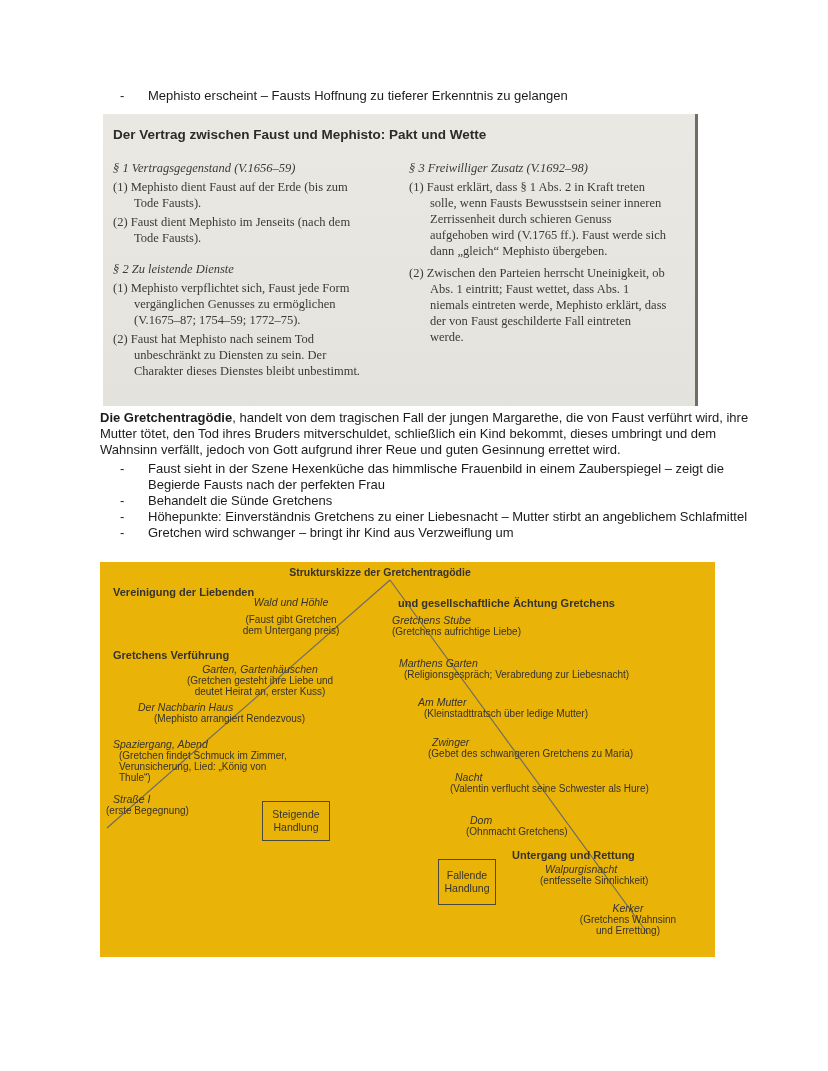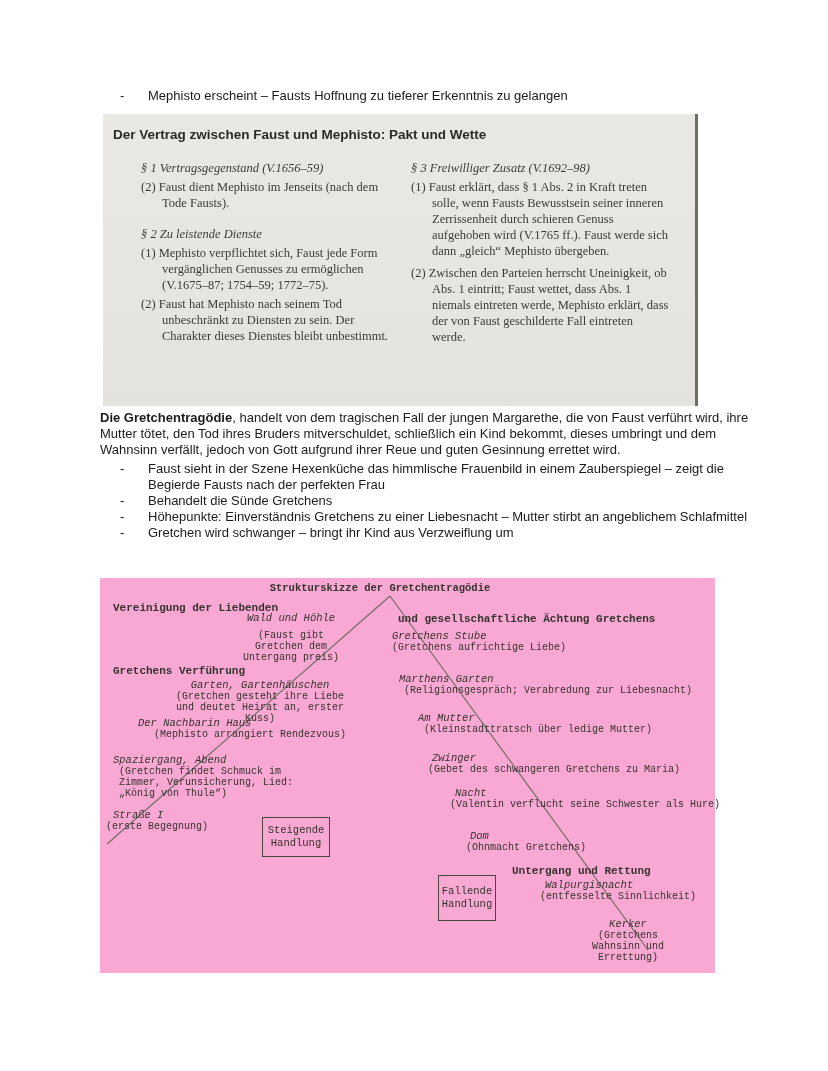--- a/index.html
+++ b/index.html
@@ -28,38 +28,38 @@
     box-sizing: border-box;
     padding: 10px 0 16px 10px;
     font-family: "Liberation Serif", serif;
     color: #3c3a35;
   }
   .c-title {
     font-family: "Liberation Sans", sans-serif;
     font-weight: bold; font-size: 13.5px; color: #2d2b27;
     margin: 3px 0 18px 0;
   }
-  .c-cols { display: flex; gap: 20px; margin-left: 28px; }
+  .c-cols { display: flex; gap: 46px; }
   .c-left  { width: 250px; }
   .c-right { width: 258px; }
   .c-heading { font-style: italic; font-size: 12.5px; line-height: 16px; margin-bottom: 3px; }
   .c-item { font-size: 12.5px; line-height: 16px; padding-left: 21px; text-indent: -21px; margin-top: 3px; }
   .c-gap { margin-top: 15px; }
 
   
   .gretchen { position: absolute; left: 100px; top: 410px; width: 660px; font-size: 13px; line-height: 15.8px; }
   .g-para { margin: 0 0 4px 0; }
   .g-para b { font-weight: bold; }
 
   
   .diagram {
-    position: absolute; left: 100px; top: 578px; width: 615px; height: 395px;
-    font-family: Liberation Mono, monospace;
+    position: absolute; left: 100px; top: 562px; width: 615px; height: 395px;
+    font-family: Liberation Sans, sans-serif;
     color: #35332e;
-    background: #f9a8d4;
+    background: #eab308;
   }
   .diagram svg { position: absolute; left: 0; top: 0; }
   .dg-title { position: absolute; left: 0; top: 4px; width: 560px; text-align: center; font-weight: bold; font-size: 10.5px; }
   .dg-head { position: absolute; font-weight: bold; font-size: 11px; white-space: nowrap; }
   .dg-scene { position: absolute; font-size: 10px; white-space: nowrap; }
   .dg-scene .t { font-style: italic; font-size: 10.5px; }
   .dg-scene .s { font-size: 10px; }
   .dg-scene.wrap { white-space: normal; text-align: center; }
   .dg-box {
     position: absolute; border: 1.5px solid #4a483f; box-sizing: border-box;
@@ -77,20 +77,21 @@
       <span class="dash">-</span>
       <span class="btxt">Mephisto erscheint – Fausts Hoffnung zu tieferer Erkenntnis zu gelangen</span>
     </div>
   </div>
 
   <div class="contract-scan">
     <div class="c-title">Der Vertrag zwischen Faust und Mephisto: Pakt und Wette</div>
     <div class="c-cols">
       <div class="c-col c-left">
         <div class="c-heading">§ 1 Vertragsgegenstand (V.1656–59)</div>
+        <div class="c-item">(1) Mephisto dient Faust auf der Erde (bis zum Tode Fausts).</div>
         <div class="c-item">(2) Faust dient Mephisto im Jenseits (nach dem Tode Fausts).</div>
         <div class="c-heading c-gap">§ 2 Zu leistende Dienste</div>
         <div class="c-item">(1) Mephisto verpflichtet sich, Faust jede Form vergänglichen Genusses zu ermöglichen (V.1675–87; 1754–59; 1772–75).</div>
         <div class="c-item">(2) Faust hat Mephisto nach seinem Tod unbeschränkt zu Diensten zu sein. Der Charakter dieses Dienstes bleibt unbestimmt.</div>
       </div>
       <div class="c-col c-right">
         <div class="c-heading">§ 3 Freiwilliger Zusatz (V.1692–98)</div>
         <div class="c-item">(1) Faust erklärt, dass § 1 Abs. 2 in Kraft treten solle, wenn Fausts Bewusstsein seiner inneren Zerrissenheit durch schieren Genuss aufgehoben wird (V.1765 ff.). Faust werde sich dann „gleich“ Mephisto übergeben.</div>
         <div class="c-item" style="margin-top:6px">(2) Zwischen den Parteien herrscht Uneinigkeit, ob Abs. 1 eintritt; Faust wettet, dass Abs. 1 niemals eintreten werde, Mephisto erklärt, dass der von Faust geschilderte Fall eintreten werde.</div>
       </div>

